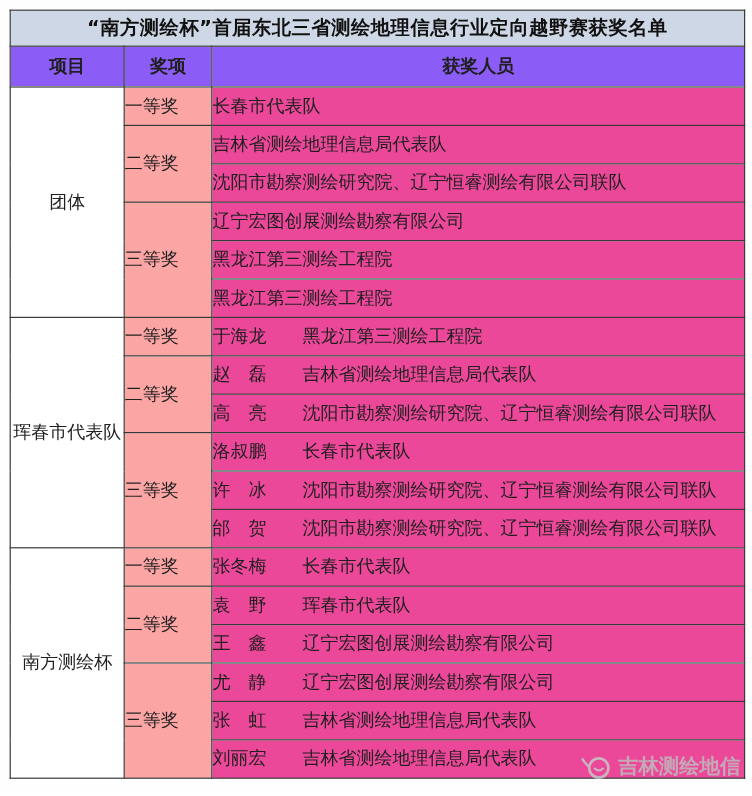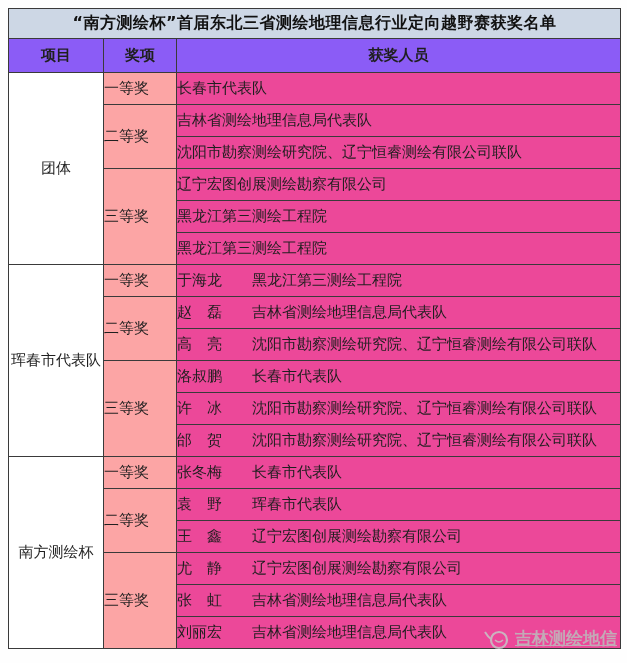--- a/index.html
+++ b/index.html
@@ -76,21 +76,20 @@
     right: 10px;
     bottom: 13px;
     display: flex;
     align-items: center;
     gap: 6px;
     color: #bcbcbc;
     font-size: 17px;
     font-weight: bold;
     opacity: 0.85;
     pointer-events: none;
-    text-decoration: underline;
   }
   .watermark svg { display: block; }
 </style>
 </head>
 <body>
 
 <div class="page">
 
   <table class="awards">
     <colgroup>

